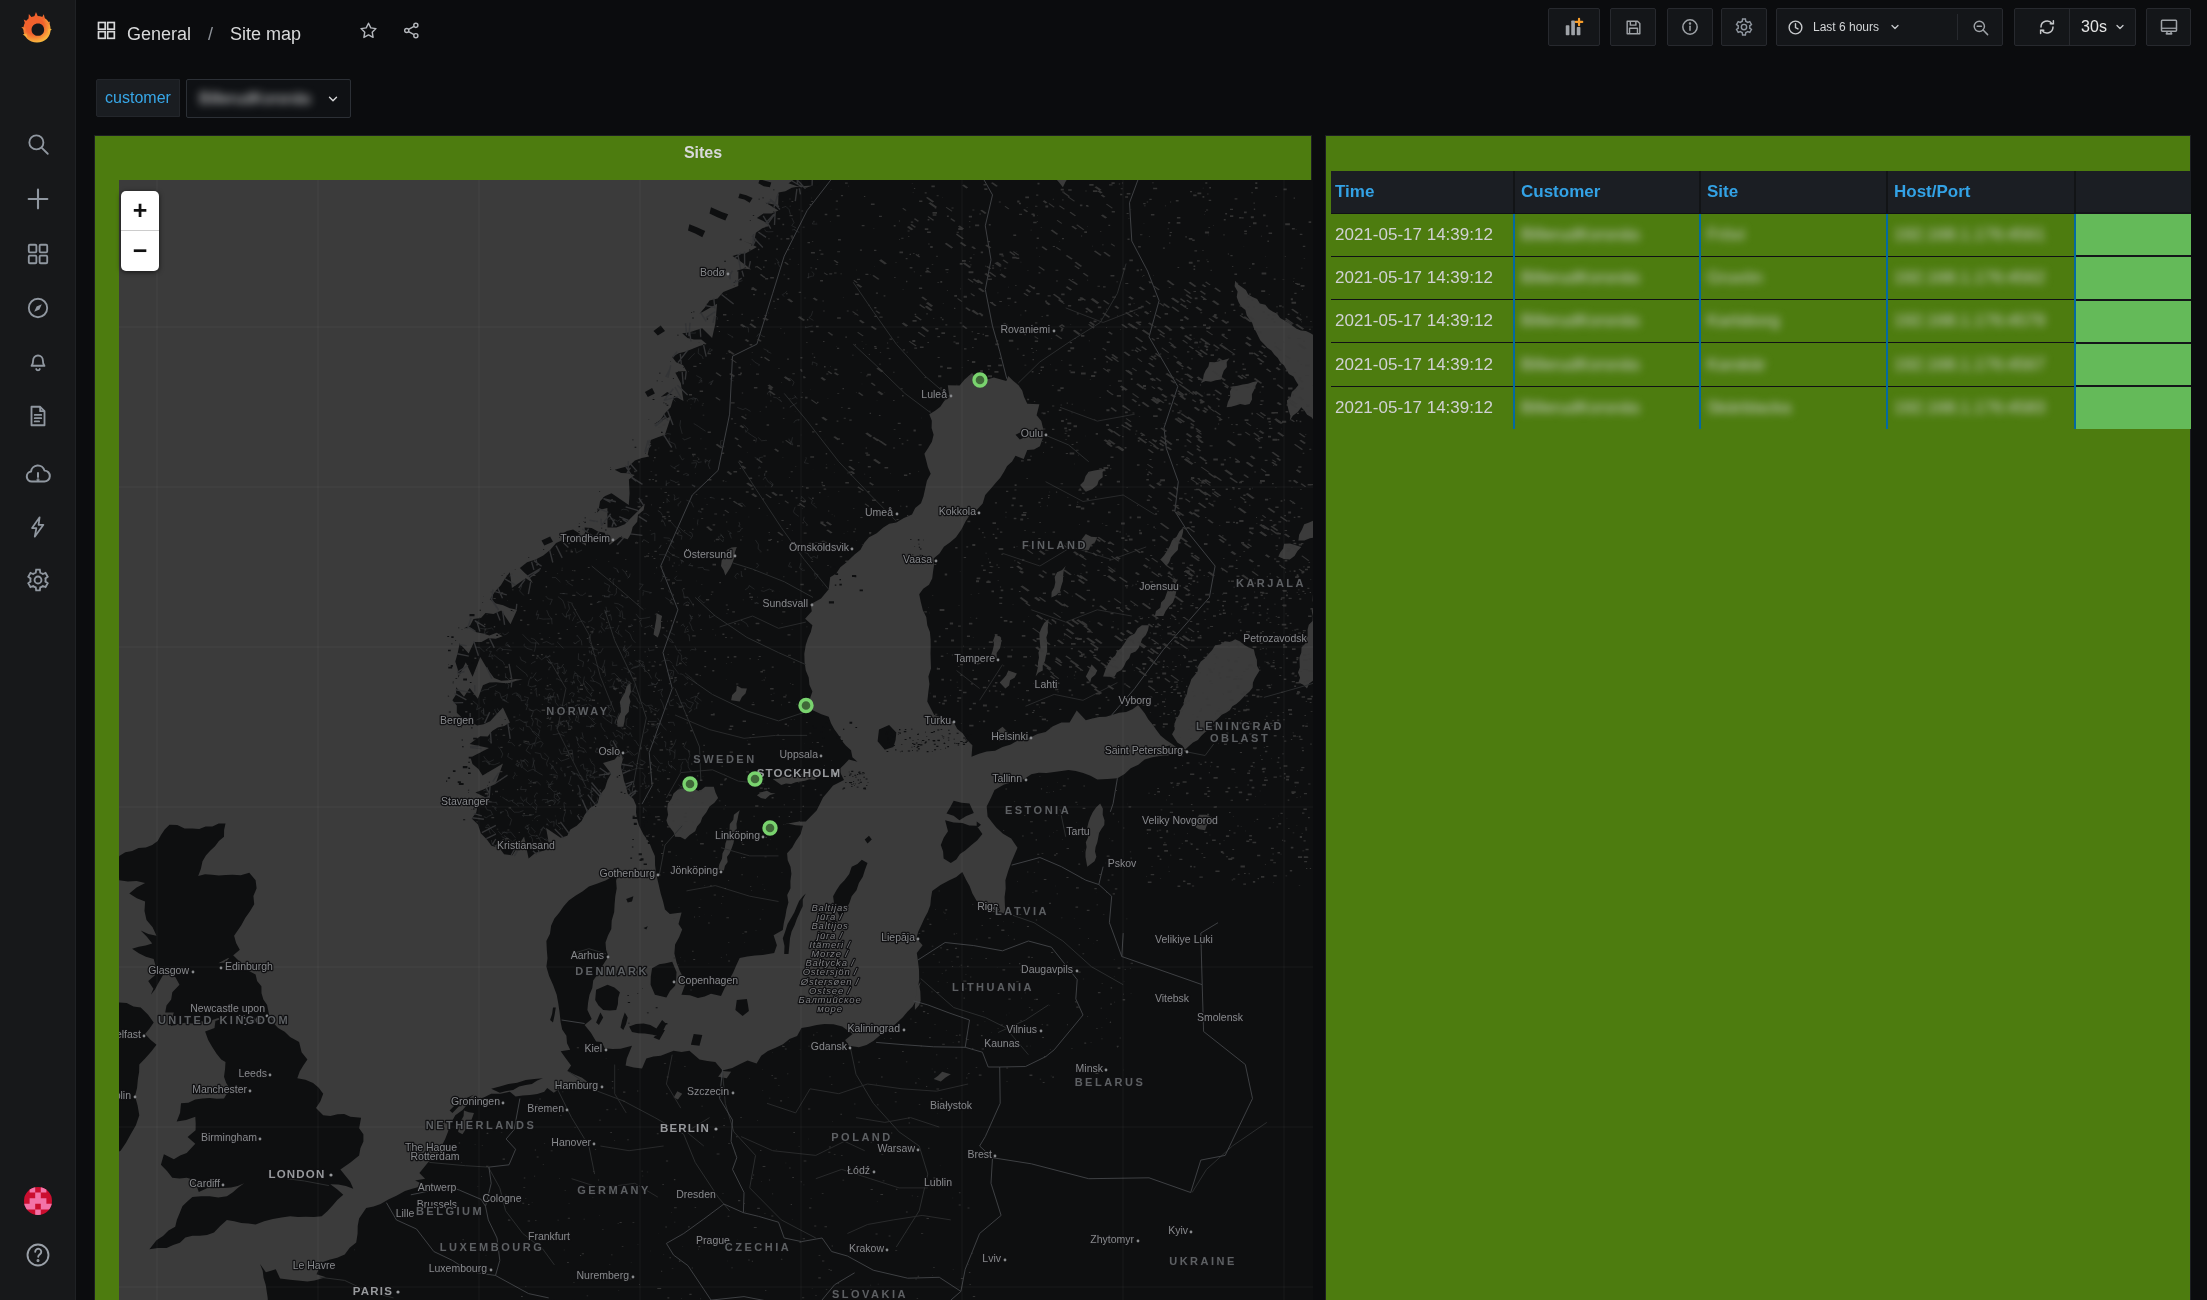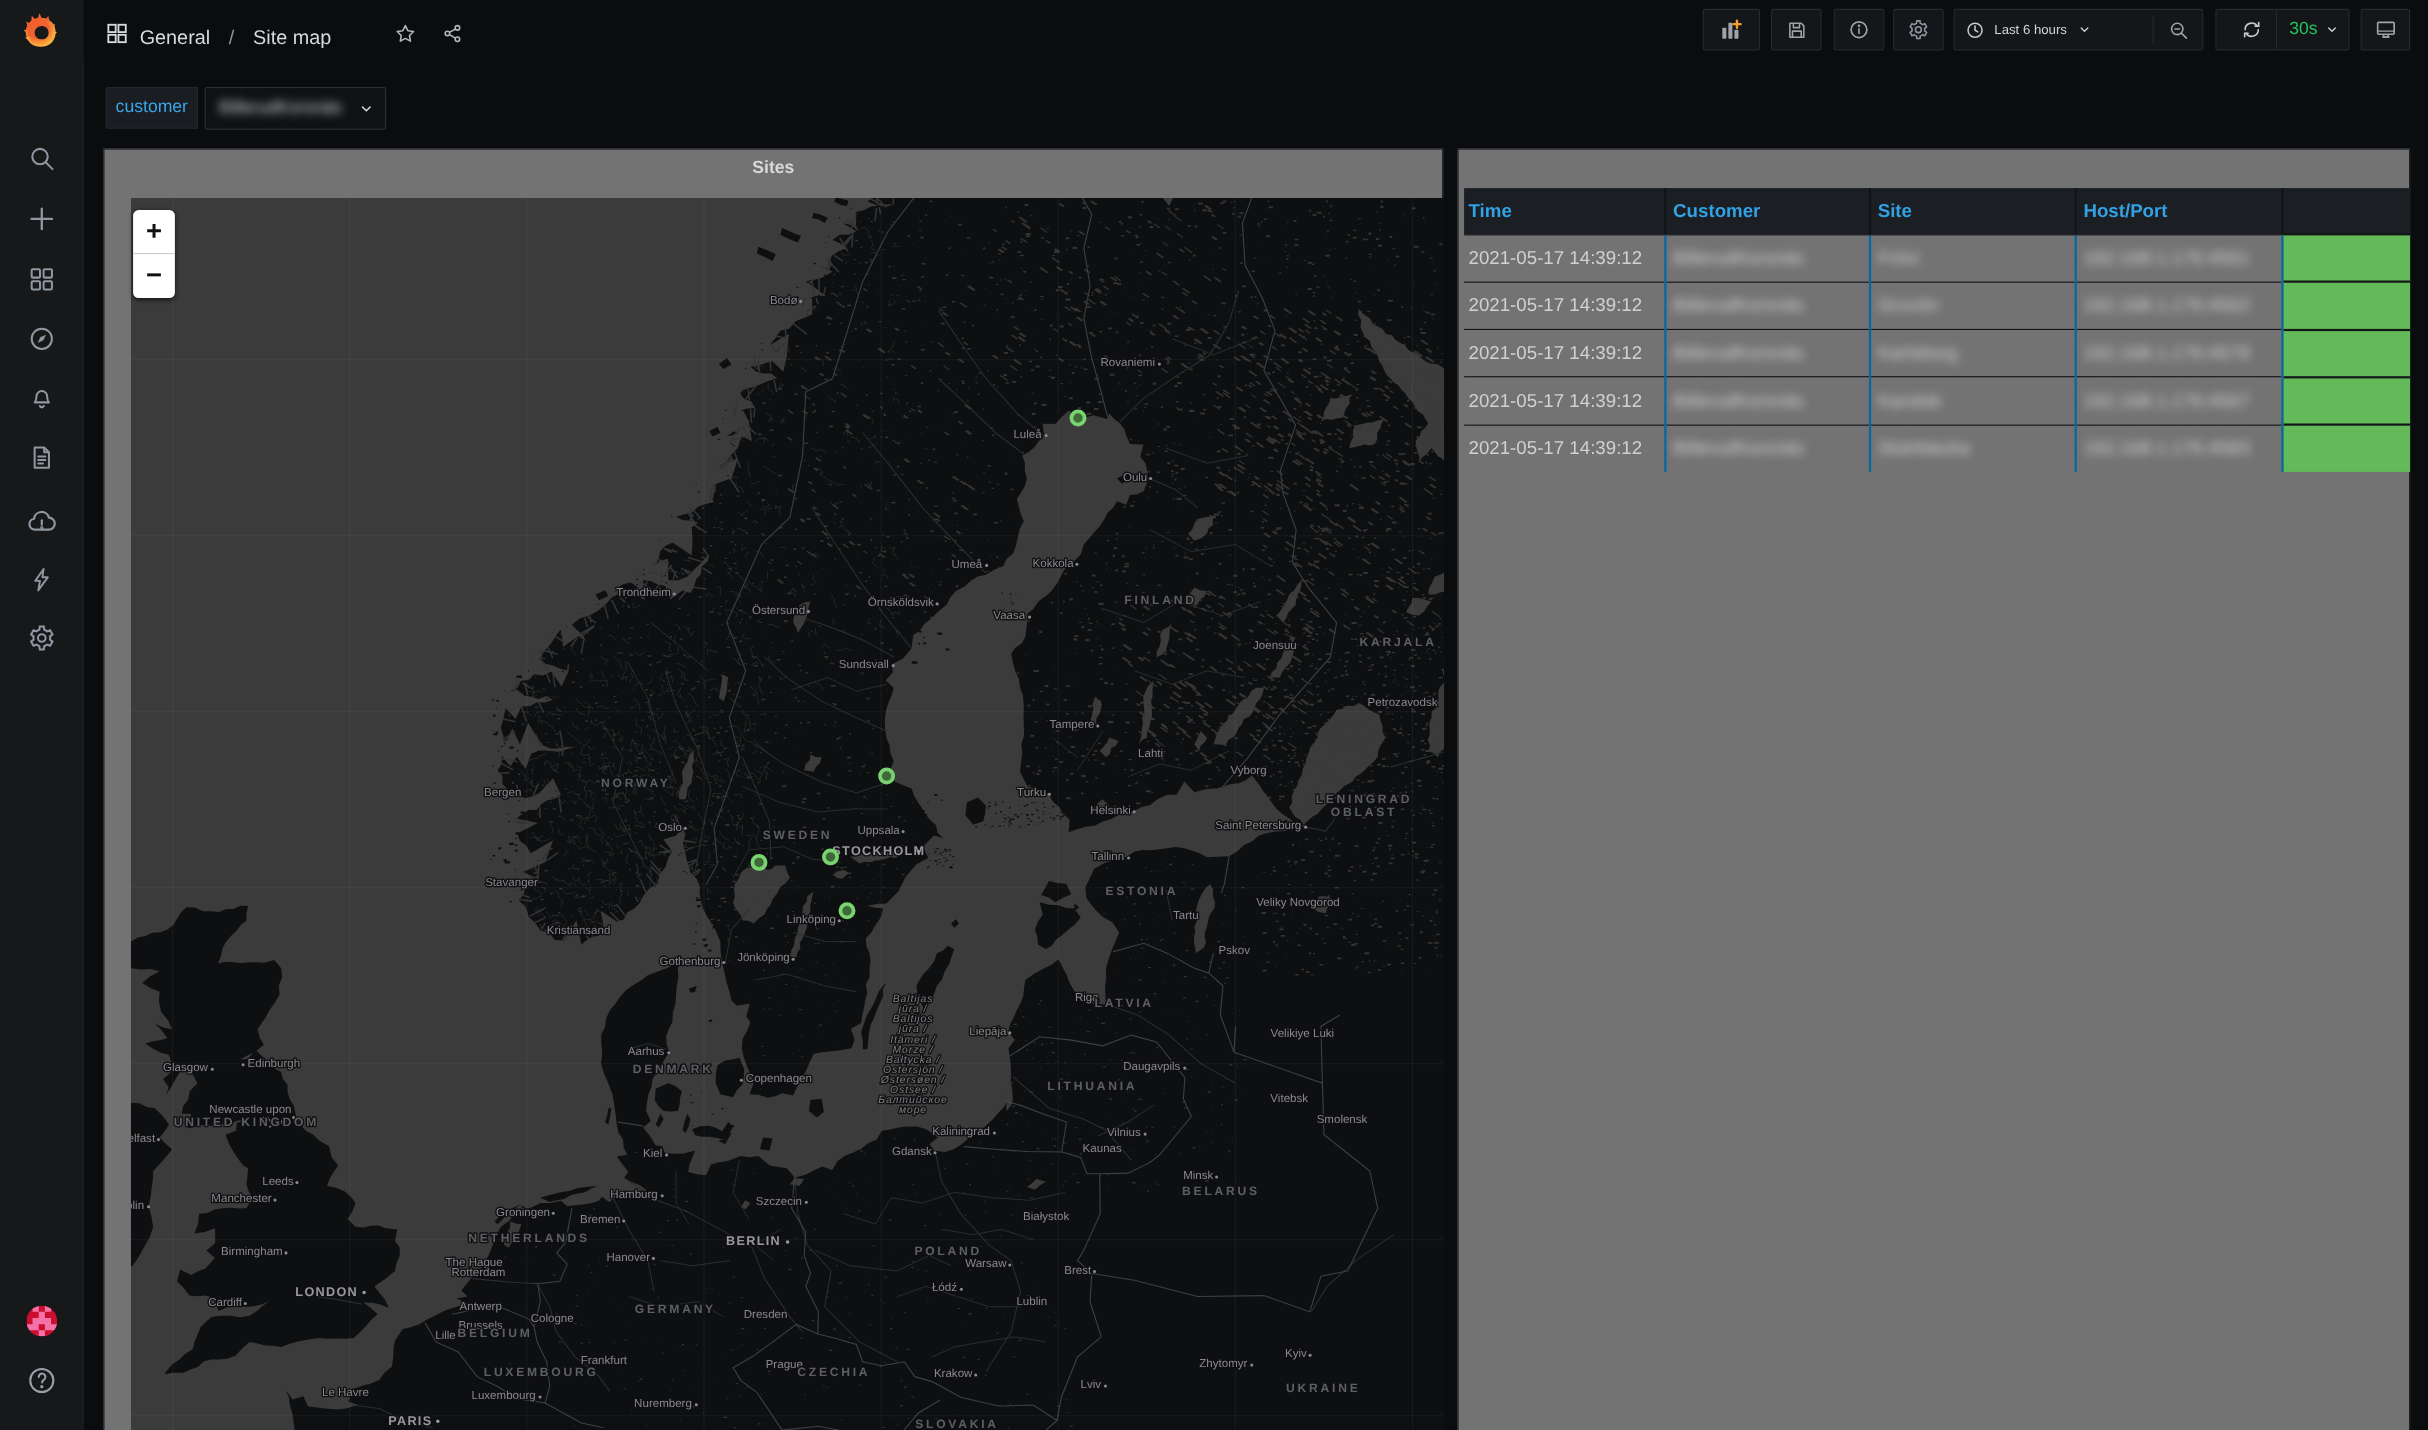--- a/index.html
+++ b/index.html
@@ -5,21 +5,21 @@
 font-family:"Liberation Sans",sans-serif;-webkit-font-smoothing:antialiased}
 .sidebar{position:absolute;left:0;top:0;width:76px;height:1300px;background:#17181a;border-right:1px solid #1f2124}
 .sideicon{position:absolute;left:0;width:76px;display:flex;justify-content:center;color:#9097a0}
 .logo{position:absolute;left:20px;top:11px;width:34px;height:38px}
 .navbar{position:absolute;left:76px;top:0;width:2131px;height:56px;background:#0b0c0e}
 .crumb{position:absolute;top:24px;color:#d8d9da;font-size:18px}
 .navbtn{position:absolute;top:8px;height:38px;background:#141619;border:1px solid #27292e;border-radius:2px;color:#9fa3a8;display:flex;align-items:center;justify-content:center}
 .varlabel{position:absolute;left:96px;top:79px;width:84px;height:38px;background:#1a1d21;border:1px solid #23262b;border-radius:2px 0 0 2px;color:#37a7e8;font-size:16px;font-weight:500;display:flex;align-items:center;justify-content:center}
 .varval{position:absolute;left:186px;top:79px;width:165px;height:39px;background:#0f1114;border:1px solid #2c3036;border-radius:2px;color:#d8d9da;font-size:16px;display:flex;align-items:center;padding-left:12px}
 .blur{filter:blur(4.5px)}
-.panel{position:absolute;top:135px;background:#737373;border:1px solid #1d1f23}
+.panel{position:absolute;top:135px;background:#4d7c0f;border:1px solid #1d1f23}
 .ptitle{position:absolute;top:0;left:0;right:0;height:33px;text-align:center;color:#d8d9da;font-size:16px;font-weight:bold;line-height:33px}
 table.st{border-collapse:collapse;width:100%;table-layout:fixed;font-size:17px}
 table.st th{color:#33a2e5;text-align:left;font-weight:bold;background:#1b1e23;height:42px;padding:0 6px;border-right:2px solid #121416}
 table.st th:first-child,table.st td:first-child{padding-left:4px}
 table.st th:last-child,table.st td:last-child{border-right:none}
 table.st td{color:#d0d1d3;height:43.3px;padding:0 6px;border-top:1px solid #101214;border-right:2px solid #0369a1}
 .zoomctl{position:absolute;left:26px;top:55px;width:38px;height:80px;background:#fff;border-radius:5px;box-shadow:0 1px 5px rgba(0,0,0,.65)}
 .zoomctl div{width:38px;height:40px;color:#111;font-size:25px;font-weight:bold;text-align:center;line-height:38px}
 .zoomctl div:first-child{border-bottom:1px solid #ccc}
 svg.icon{display:block}
@@ -178,21 +178,21 @@
     </span>
   </div>
 <div class="navbtn" style="left:2014px;width:122px;padding:0">
 <span style="display:flex;margin-left:14px">
       <svg width="18" height="18" viewBox="0 0 24 24" fill="none" stroke="#c7c9cc" stroke-width="2" stroke-linecap="round">
         <path d="M20 12a8 8 0 01-14.6 4.5M4 12a8 8 0 0114.6-4.5"></path>
         <path d="M20.5 3.5v4.2h-4.2M3.5 20.5v-4.2h4.2"></path>
       </svg>
     </span>
 <span style="width:1px;align-self:stretch;background:#27292e;margin:0 0 0 13px"></span>
-<span style="color:#22c55e;font-size:16px;font-weight:500;margin-left:11px">30s</span>
+<span style="color:#e5e5e5;font-size:16px;font-weight:500;margin-left:11px">30s</span>
     <span style="margin-left:7px;display:flex">
       <svg width="12" height="12" viewBox="0 0 24 24" fill="none" stroke="#c7c9cc" stroke-width="2.6" stroke-linecap="round" stroke-linejoin="round">
         <path d="M6 9l6 6 6-6"></path>
       </svg>
     </span>
   </div>
 <div class="navbtn" style="left:2146px;width:45px">
     <svg width="20" height="20" viewBox="0 0 24 24" fill="none" stroke="#9fa3a8" stroke-width="1.8">
       <rect x="3" y="4" width="18" height="13" rx="1"></rect>
       <path d="M3 13.5h18" stroke-width="1.5"></path>

